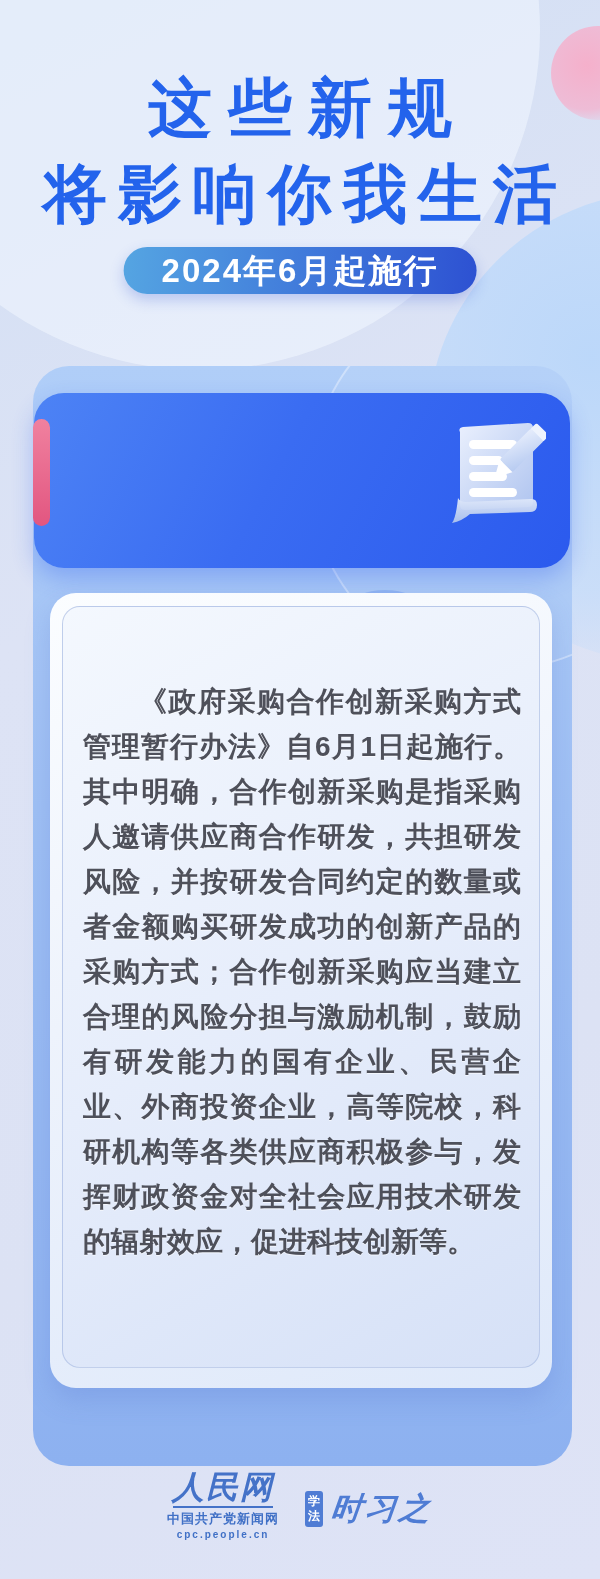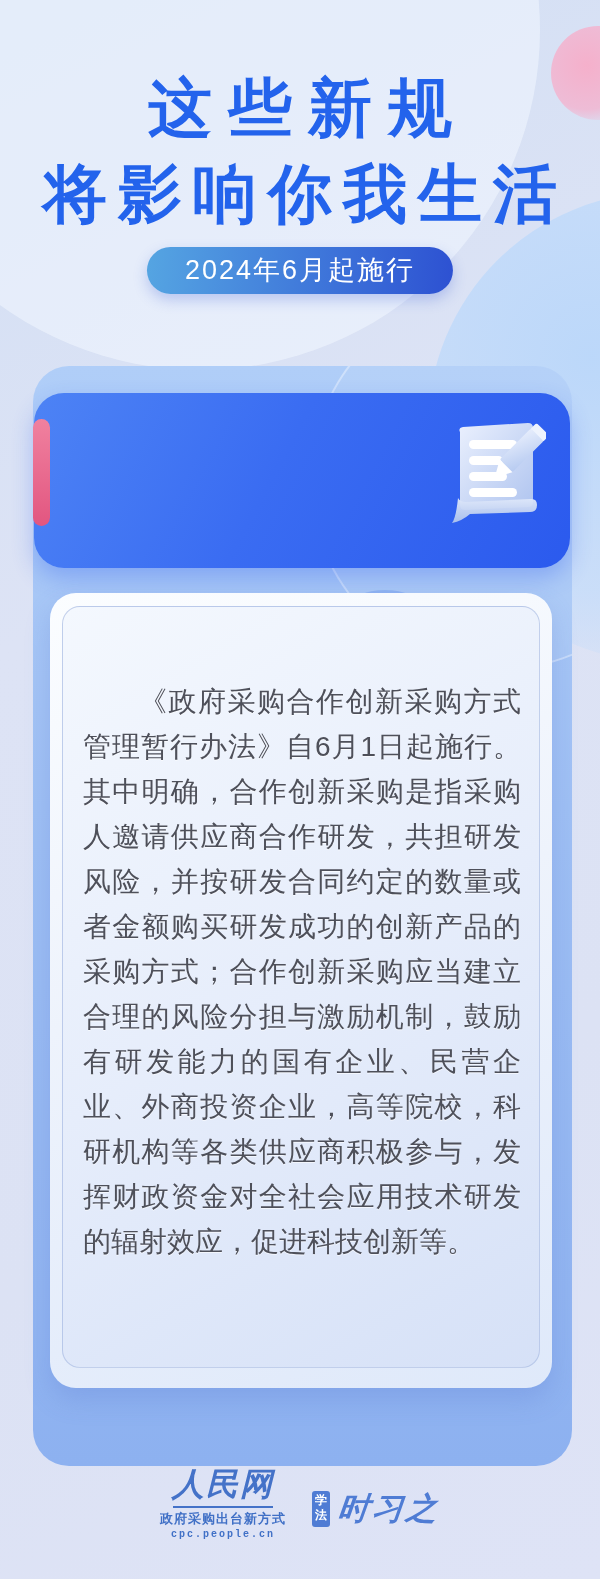--- a/index.html
+++ b/index.html
@@ -46,22 +46,22 @@
   .date-badge {
     position: absolute;
     top: 247px; left: 50%;
     transform: translateX(-50%);
     height: 47px;
     line-height: 47px;
     padding: 0 38px;
     border-radius: 24px;
     background: linear-gradient(95deg, #55a5e2 0%, #3f77da 55%, #2d51d2 100%);
     color: #ffffff;
-    font-size: 27px;
-    font-weight: 400;
+    font-size: 33px;
+    font-weight: 700;
     letter-spacing: 2px;
     white-space: nowrap;
     box-shadow: 0 6px 14px rgba(45, 81, 210, 0.25);
   }
 
   
   .section-container {
     position: absolute;
     left: 33px; top: 366px;
     width: 539px; height: 1100px;
@@ -131,38 +131,37 @@
     left: 12px; top: 13px;
     width: 478px; height: 762px;
     border-radius: 18px;
     border: 1px solid rgba(168, 186, 226, 0.65);
     background: linear-gradient(150deg, #f4f8fe 0%, #e6edfb 50%, #d6e1f7 100%);
   }
   .body-paragraph {
     margin: 72px 18px 0 20px;
     font-size: 28px;
     line-height: 45px;
-    font-weight: 400;
+    font-weight: 700;
     color: #4e505a;
     text-align: justify;
     text-indent: 2em;
     letter-spacing: 0;
     text-shadow: 0 1px 0 rgba(255, 255, 255, 0.6);
   }
 
   
   .footer {
     position: absolute;
     left: 0; top: 1470px;
     width: 100%;
     display: flex;
     justify-content: center;
     align-items: flex-start;
     gap: 26px;
-    font-family: Liberation Mono, monospace;
   }
   .pd-logo-block {
     display: flex;
     flex-direction: column;
     align-items: center;
     color: #4070c6;
   }
   .pd-script {
     font-size: 32px;
     line-height: 34px;
@@ -266,21 +265,21 @@
   <div class="body-card">
     <div class="body-inner-card">
       <p class="body-paragraph">《政府采购合作创新采购方式管理暂行办法》自6月1日起施行。其中明确，合作创新采购是指采购人邀请供应商合作研发，共担研发风险，并按研发合同约定的数量或者金额购买研发成功的创新产品的采购方式；合作创新采购应当建立合理的风险分担与激励机制，鼓励有研发能力的国有企业、民营企业、外商投资企业，高等院校，科研机构等各类供应商积极参与，发挥财政资金对全社会应用技术研发的辐射效应，促进科技创新等。</p>
     </div>
   </div>
 
   <div class="footer">
     <div class="pd-logo-block">
       <div class="pd-script">人民网</div>
       <div class="pd-rule"></div>
-      <div class="pd-line1">政府采购出台新方式</div>
+      <div class="pd-line1">中国共产党新闻网</div>
       <div class="pd-line2">cpc.people.cn</div>
     </div>
     <div class="sxz-block">
       <div class="xuefa-badge">
         <span>学</span>
         <span>法</span>
       </div>
       <div class="sxz-brand">时习之</div>
     </div>
   </div>

